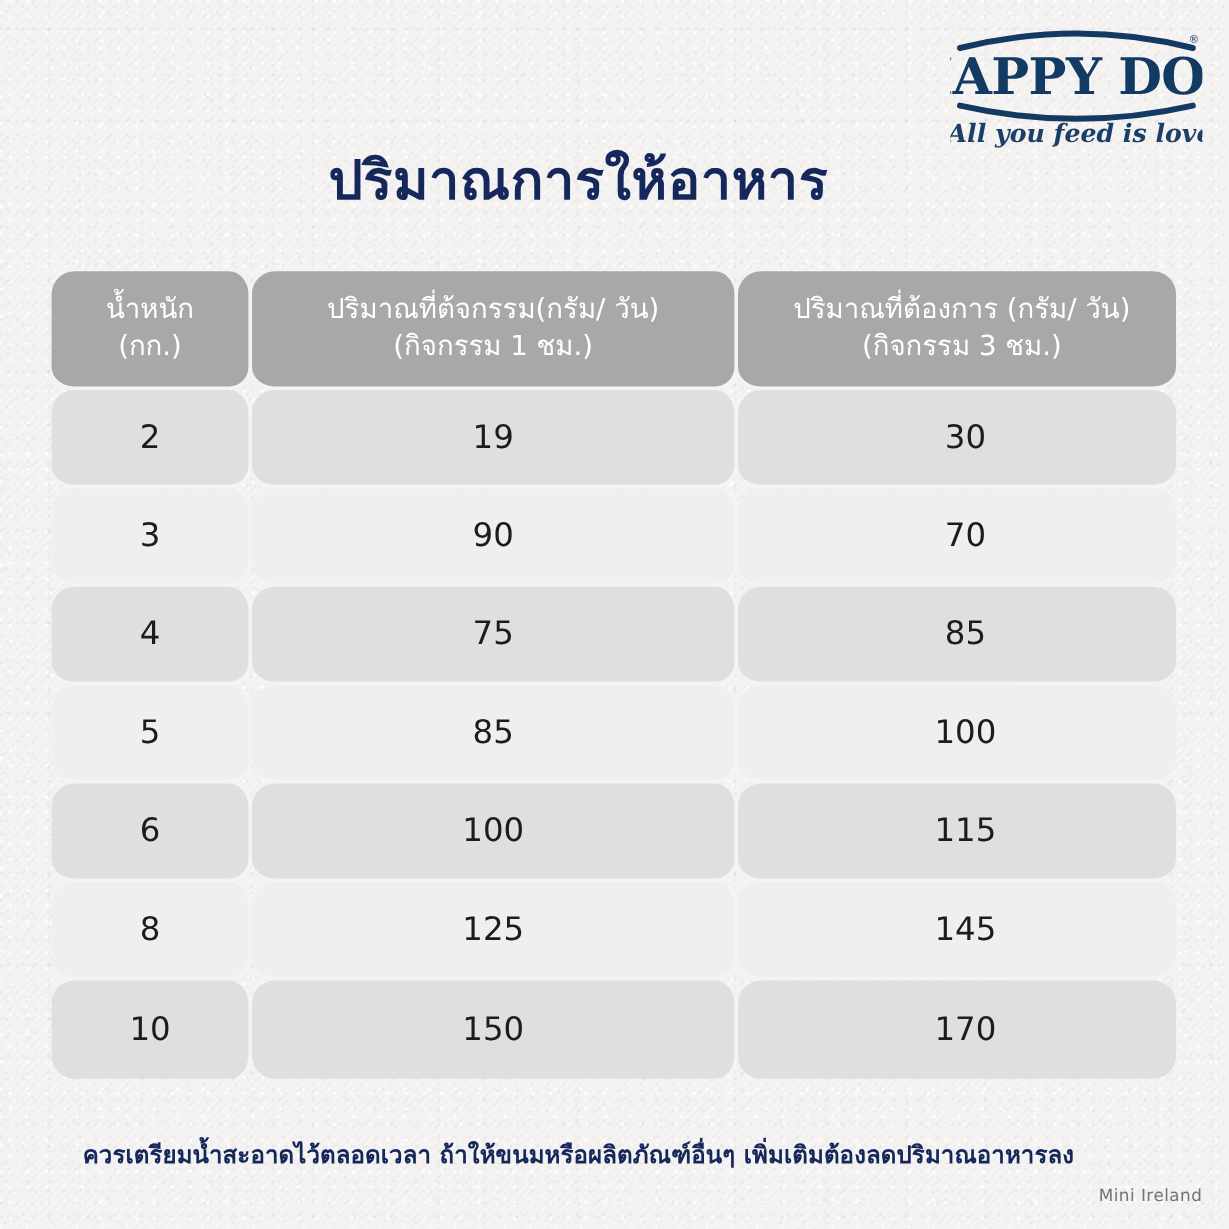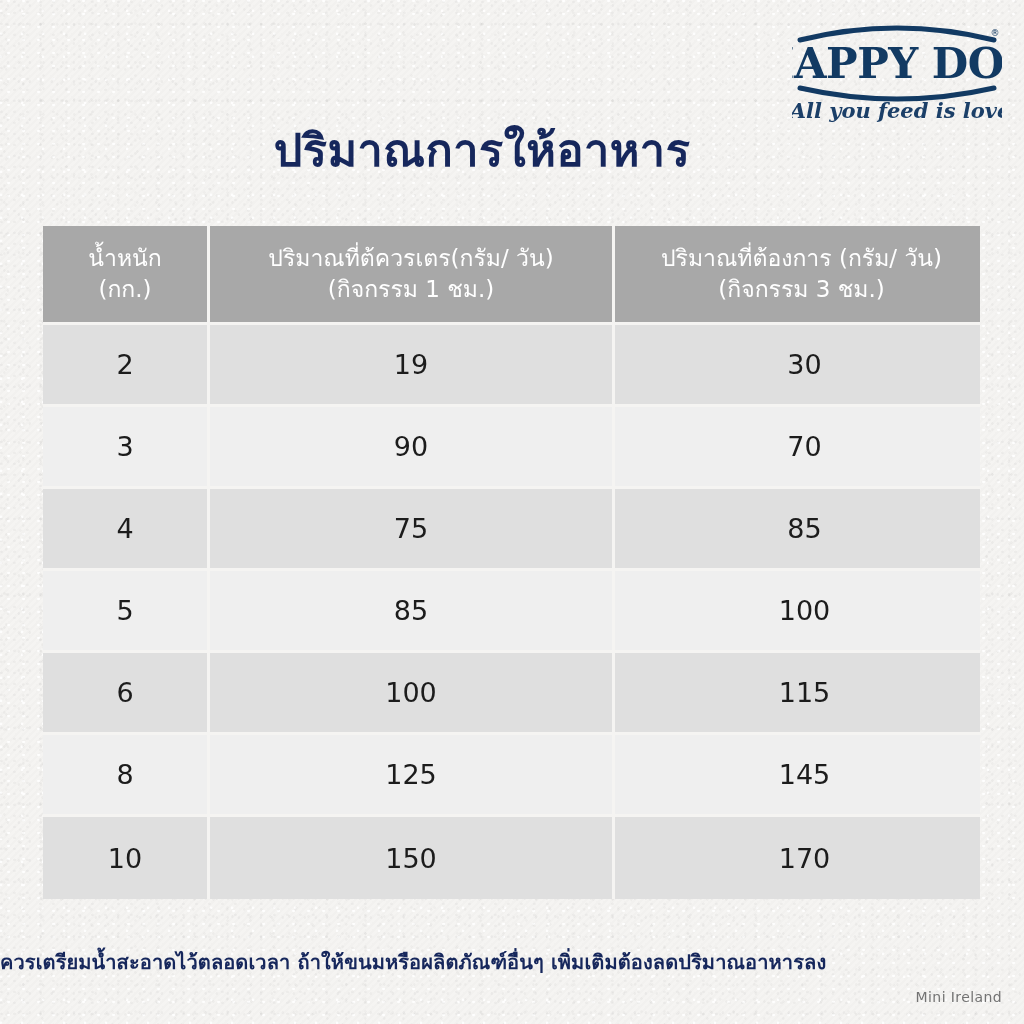--- a/index.html
+++ b/index.html
@@ -91,20 +91,21 @@
     width: 937px;
     border-collapse: separate;
     border-spacing: 0;
     table-layout: fixed;
   }
 
   #feeding-table th, #feeding-table td {
     text-align: center;
     vertical-align: middle;
     border-right: 3px solid #f5f4f2;
+    border-radius: 19px;
   }
   #feeding-table th:last-child, #feeding-table td:last-child {
     border-right: none;
     padding-left: 14px;
   }
 
   #feeding-table thead th {
     background: #a8a8a8;
     color: #ffffff;
     font-size: 23px;
@@ -130,20 +131,21 @@
   .col-weight { width: 167px; }
   .col-a      { width: 405px; }
   .col-b      { width: 365px; }
 
   
   #footer-note {
     position: absolute;
     left: 0;
     top: 946px;
     width: 964px;
+    text-align: center;
     font-size: 20px;
     font-weight: 700;
     color: #16275c;
     letter-spacing: 0.1px;
   }
 
   #watermark {
     position: absolute;
     right: 22px;
     top: 989px;
@@ -182,21 +184,21 @@
       <col class="col-a">
       <col class="col-b">
     </colgroup>
     <thead>
       <tr>
         <th>
           <span class="hdr-line">น้ำหนัก</span>
           <span class="hdr-line">(กก.)</span>
         </th>
         <th>
-          <span class="hdr-line">ปริมาณที่ต้ควรเตร(กรัม/ วัน)</span>
+          <span class="hdr-line">ปริมาณที่ต้จกรรม(กรัม/ วัน)</span>
           <span class="hdr-line">(กิจกรรม 1 ชม.)</span>
         </th>
         <th>
           <span class="hdr-line">ปริมาณที่ต้องการ (กรัม/ วัน)</span>
           <span class="hdr-line">(กิจกรรม 3 ชม.)</span>
         </th>
       </tr>
     </thead>
     <tbody>
       <tr class="band-dark">

